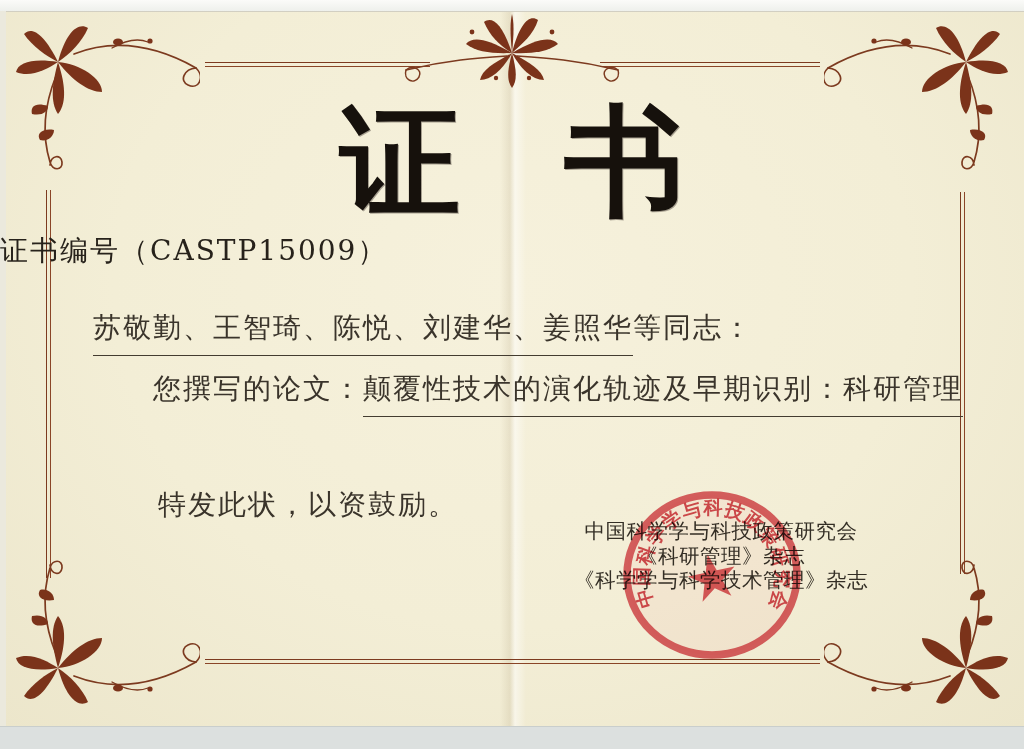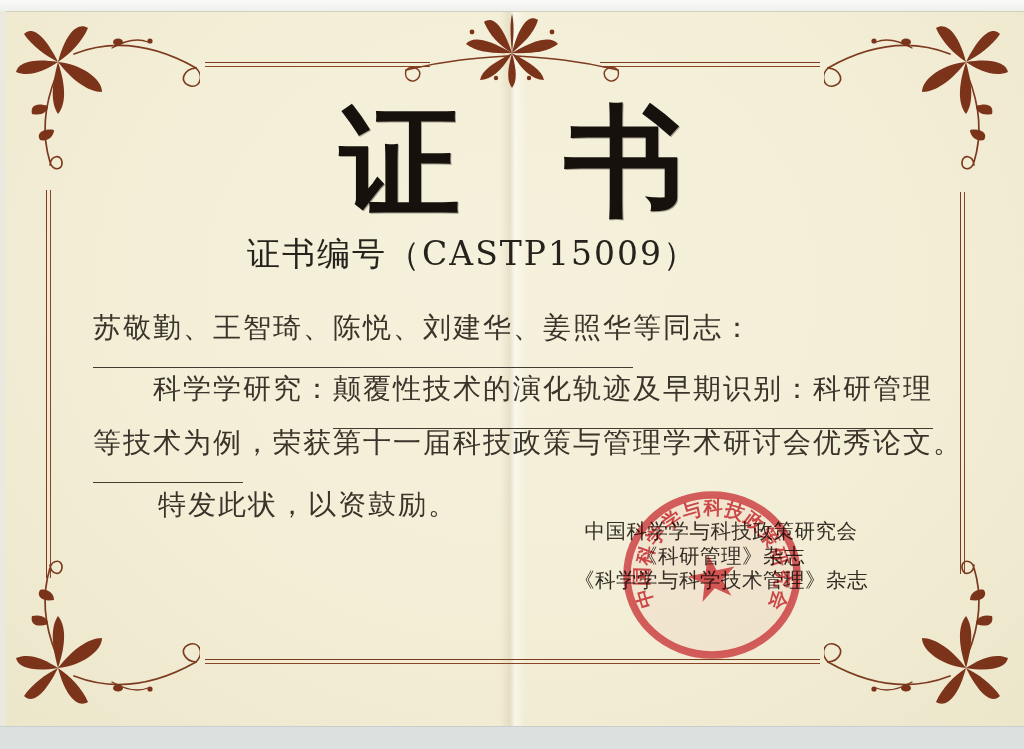--- a/index.html
+++ b/index.html
@@ -24,25 +24,25 @@
   .orn svg,.bouquet svg{display:block;width:100%;height:100%;}
   #orn-tr{transform:scaleX(-1);}
   #orn-bl{transform:scaleY(-1);}
   #orn-br{transform:scale(-1,-1);}
   .bouquet{position:absolute;left:402px;top:8px;width:220px;height:95px;}
   
   .title-row{position:absolute;left:0;top:98px;width:1024px;display:flex;
              justify-content:center;gap:104px;}
   .title-char{font-size:120px;line-height:1.05;font-weight:bold;color:#16110c;
               text-shadow:1px 1px 0 rgba(20,10,5,0.35);}
-  .certno{position:absolute;left:0;top:232px;width:945px;text-align:center;
-          font-size:33px;letter-spacing:2px;color:#27221b;}
+  .certno{position:absolute;left:0;top:232px;width:945px;text-align:left;
+          font-size:28px;letter-spacing:2px;color:#27221b;}
   
   .line{position:absolute;color:#3a342b;font-size:28px;letter-spacing:2px;white-space:nowrap;}
-  .u{display:inline-block;border-bottom:1.7px solid #433c30;padding-bottom:20px;}
+  .u{display:inline-block;border-bottom:1.7px solid #433c30;padding-bottom:8px;}
   
   .sig{position:absolute;left:535px;top:519px;width:372px;text-align:center;
        color:#332e25;font-size:20.5px;line-height:24.6px;letter-spacing:0.5px;}
   
   .seal{position:absolute;left:620px;top:489px;width:184px;height:174px;
         mix-blend-mode:multiply;opacity:0.92;}
 </style>
 </head>
 <body>
 
@@ -133,26 +133,23 @@
     <span class="title-char">书</span>
   </div>
 
   <div class="certno">证书编号（CASTP15009）</div>
 
   <div class="line" style="left:93px;top:309px;">
     <span class="u">苏敬勤、王智琦、陈悦、刘建华、姜照华</span><span>等同志：</span>
   </div>
 
   <div class="line" style="left:153px;top:370px;">
-    <span>科学学研究：</span><span class="u">颠覆性技术的演化轨迹及早期识别：科研管理</span>
+    <span>您撰写的论文：</span><span class="u">颠覆性技术的演化轨迹及早期识别：科研管理</span>
   </div>
 
-  <div class="line" style="left:93px;top:424px;">
-    <span class="u">等技术为例</span><span>，荣获第十一届科技政策与管理学术研讨会优秀论文。</span>
-  </div>
 
   <div class="line" style="left:150px;top:486px;margin-left:8px;">特发此状，以资鼓励。</div>
 
   <div class="sig">
     <div>中国科学学与科技政策研究会</div>
     <div>《科研管理》杂志</div>
     <div>《科学学与科学技术管理》杂志</div>
   </div>
 
   <div class="seal">

